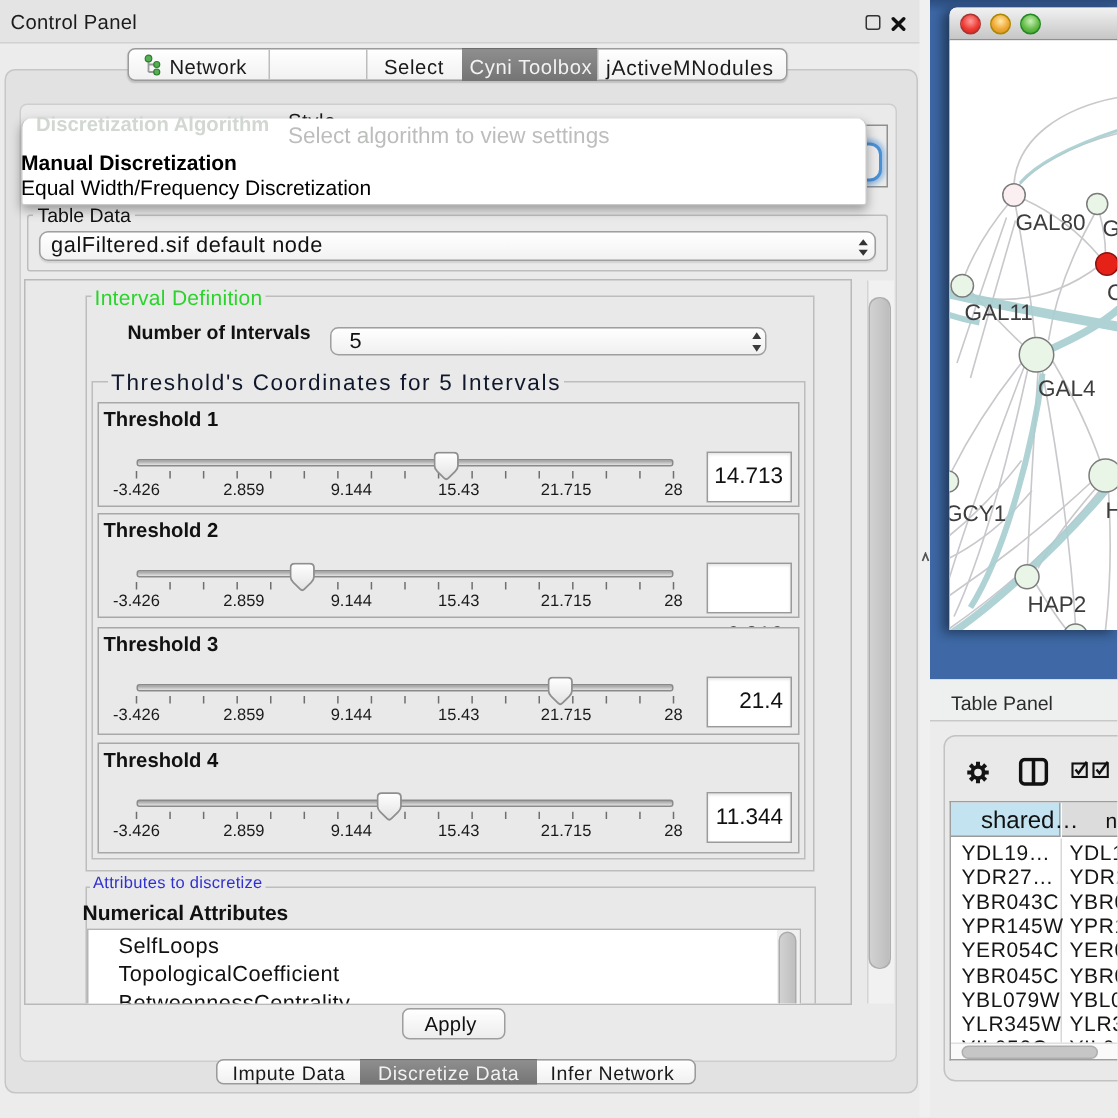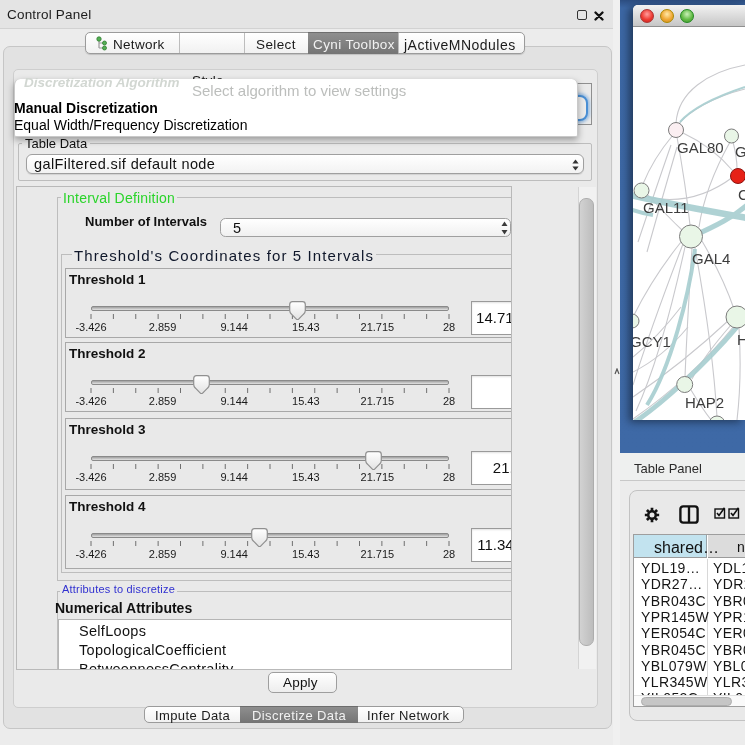--- a/index.html
+++ b/index.html
@@ -48,26 +48,26 @@
   <div class="abs" style="left:18px;top:143px;width:574px;height:38px;border:1px solid #bdbdbd;border-radius:2px;"></div>
   <div class="abs lbl" style="left:22px;top:136px;font-size:13px;color:#111;background:#eaeaea;padding:0 3px;">Table Data</div>
   <div class="abs" style="left:26px;top:154px;width:558px;height:20px;background:linear-gradient(#ffffff,#f2f2f2);border:1px solid #9f9f9f;border-radius:6px;box-shadow:0 1px 1px rgba(0,0,0,0.1);"></div>
   <div class="abs lbl" style="left:34px;top:156px;font-size:14.5px;letter-spacing:0.4px;color:#111;">galFiltered.sif default node</div>
   <svg class="abs" style="left:571px;top:159px;" width="9" height="12" viewBox="0 0 9 12">
       <path d="M4.5 0.5 L7.6 4.5 L1.4 4.5 Z" fill="#333"></path>
       <path d="M4.5 11.5 L7.6 7.5 L1.4 7.5 Z" fill="#333"></path>
     </svg>
 
   <div class="abs" style="left:14px;top:79px;width:564px;height:58px;background:#ffffff;border:1px solid #c9c9c9;border-top:none;border-radius:6px 6px 2px 2px;box-shadow:0 3px 7px rgba(0,0,0,0.35);"></div>
-  <div class="abs lbl" style="left:24px;top:75px;font-size:13.5px;font-weight:bold;color:#d2d7d2;font-style:italic;">Discretization Algorithm</div>
+  <div class="abs lbl" style="left:24px;top:75px;font-size:13.5px;font-weight:bold;color:#d2d7d2;">Discretization Algorithm</div>
   <div class="abs lbl" style="left:192px;top:82px;font-size:15px;color:#bcbebc;">Select algorithm to view settings</div>
   <div class="abs lbl" style="left:14px;top:100px;font-size:14px;font-weight:bold;color:#000;">Manual Discretization</div>
   <div class="abs lbl" style="left:14px;top:117px;font-size:14px;color:#000;">Equal Width/Frequency Discretization</div>
 
-  <div class="abs" style="left:16px;top:186px;width:496px;height:484px;background:#e9e9e9;border:1px solid #b9b9b9;overflow:hidden;" id="scroll">
+  <div class="abs" style="left:16px;top:186px;width:552px;height:484px;background:#e9e9e9;border:1px solid #b9b9b9;overflow:hidden;" id="scroll">
       <div class="abs" style="left:40px;top:10px;width:486px;height:384px;border:1px solid #bdbdbd;"></div>
       <div class="abs lbl" style="left:44px;top:3px;font-size:14px;letter-spacing:0.2px;color:#2ad42a;background:#e9e9e9;padding:0 2px;">Interval Definition</div>
       <div class="abs lbl" style="left:68px;top:27px;font-size:13px;font-weight:bold;color:#111;">Number of Intervals</div>
       <div class="abs" style="left:203px;top:31px;width:291px;height:19px;background:linear-gradient(#ffffff,#f0f0f0);border:1px solid #9f9f9f;border-radius:5.5px;"></div>
       <div class="abs lbl" style="left:216px;top:33px;font-size:14.5px;color:#111;">5</div>
       <svg class="abs" style="left:483px;top:34px;" width="9" height="14" viewBox="0 0 9 14">
         <path d="M4.5 0.5 L7.5 5 L1.5 5 Z" fill="#3a3a3a"></path>
         <path d="M4.5 13.5 L7.5 9 L1.5 9 Z" fill="#3a3a3a"></path>
       </svg>
       <div class="abs" style="left:44px;top:67px;width:476px;height:319px;border:1px solid #bdbdbd;"></div>

